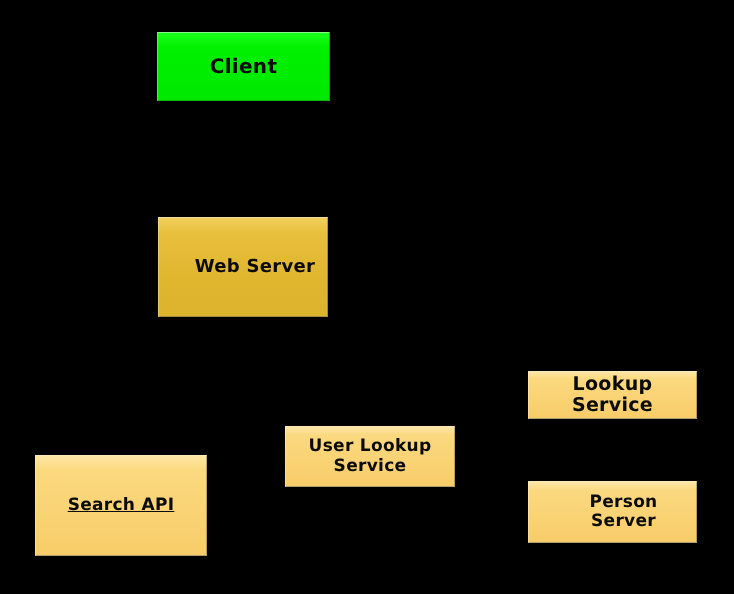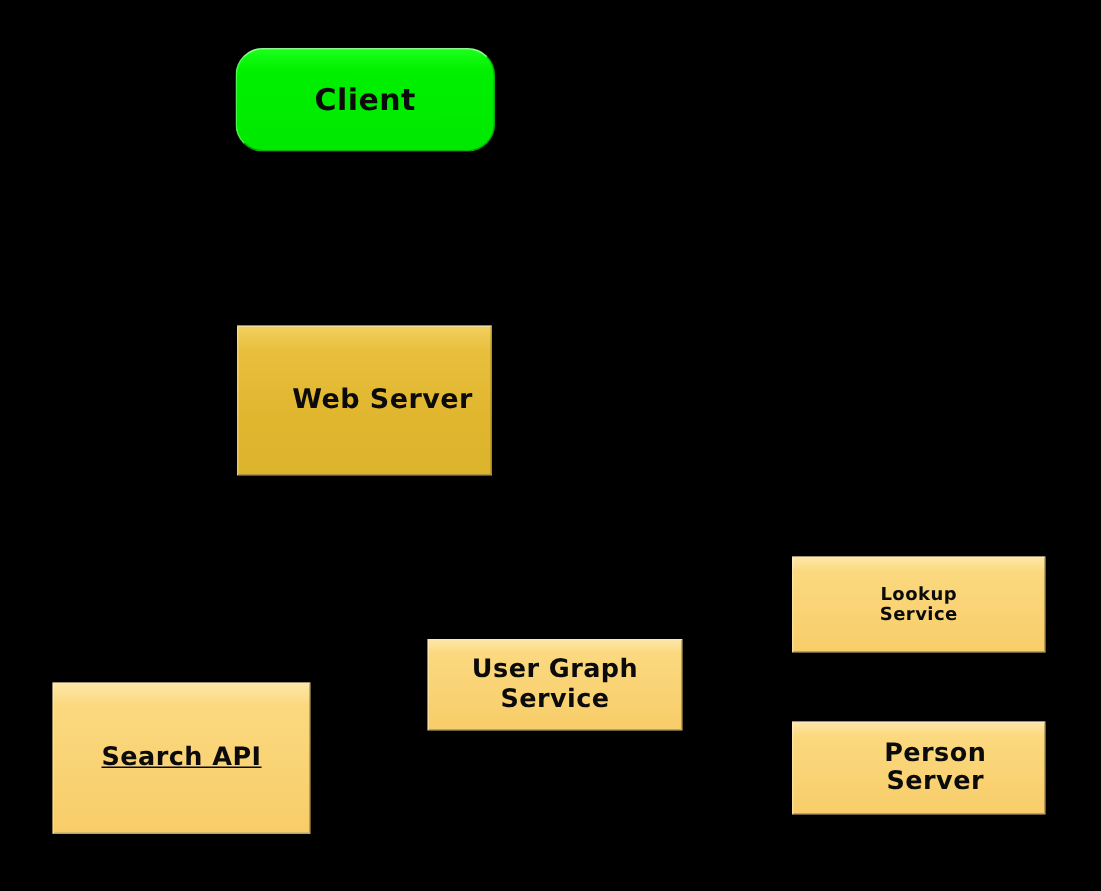--- a/index.html
+++ b/index.html
@@ -31,21 +31,20 @@
     box-shadow: 3px 4px 6px rgba(0,0,0,0.85);
     border-top: 1px solid rgba(255,255,255,0.55);
     border-left: 1px solid rgba(255,255,255,0.30);
     border-right: 1px solid rgba(0,0,0,0.25);
     border-bottom: 1px solid rgba(0,0,0,0.30);
     text-rendering: geometricPrecision;
   }
   
   .node.green {
     background: linear-gradient(180deg, #1aff1a 0%, #00f000 22%, #00e800 100%);
-    border-radius: 18px;
   }
   
   .node.gold-deep {
     background: linear-gradient(180deg, #f2cf5c 0%, #e8bf3d 16%, #e0b62f 60%, #dcb32c 100%);
     padding-left: 24px;
   }
   
   .node.gold-light {
     background: linear-gradient(180deg, #fde6a6 0%, #fbd97f 14%, #f9d273 62%, #f8cd69 100%);
   }
@@ -54,20 +53,20 @@
     white-space: pre-line;
     pointer-events: none;
   }
 </style>
 </head>
 <body>
 
 <div id="canvas" style="background: rgb(0, 0, 0);">
     <div class="node green" style="left: 157px; top: 32px; width: 173px; height: 69px; font-size: 20px; color: rgb(11, 11, 11);"><span class="node-label">Client</span></div>
     <div class="node gold-deep" style="left: 158px; top: 217px; width: 170px; height: 100px; font-size: 18px; color: rgb(11, 11, 11);"><span class="node-label">Web Server</span></div>
-    <div class="node gold-light" style="left: 528px; top: 371px; width: 169px; height: 64px; font-size: 12px; color: rgb(11, 11, 11);"><span class="node-label">Lookup
+    <div class="node gold-light" style="left: 528px; top: 371px; width: 169px; height: 48px; font-size: 19px; color: rgb(11, 11, 11);"><span class="node-label">Lookup
 Service</span></div>
-    <div class="node gold-light" style="left: 285px; top: 426px; width: 170px; height: 61px; font-size: 17px; color: rgb(11, 11, 11);"><span class="node-label">User Graph
+    <div class="node gold-light" style="left: 285px; top: 426px; width: 170px; height: 61px; font-size: 17px; color: rgb(11, 11, 11);"><span class="node-label">User Lookup
 Service</span></div>
     <div class="node gold-light" style="left: 528px; top: 481px; width: 169px; height: 62px; font-size: 17px; color: rgb(11, 11, 11); padding-left: 22px;"><span class="node-label">Person
 Server</span></div>
     <div class="node gold-light" style="left: 35px; top: 455px; width: 172px; height: 101px; font-size: 17px; color: rgb(11, 11, 11); text-decoration: underline;"><span class="node-label">Search API</span></div>
   </div>
 
 </body></html>

